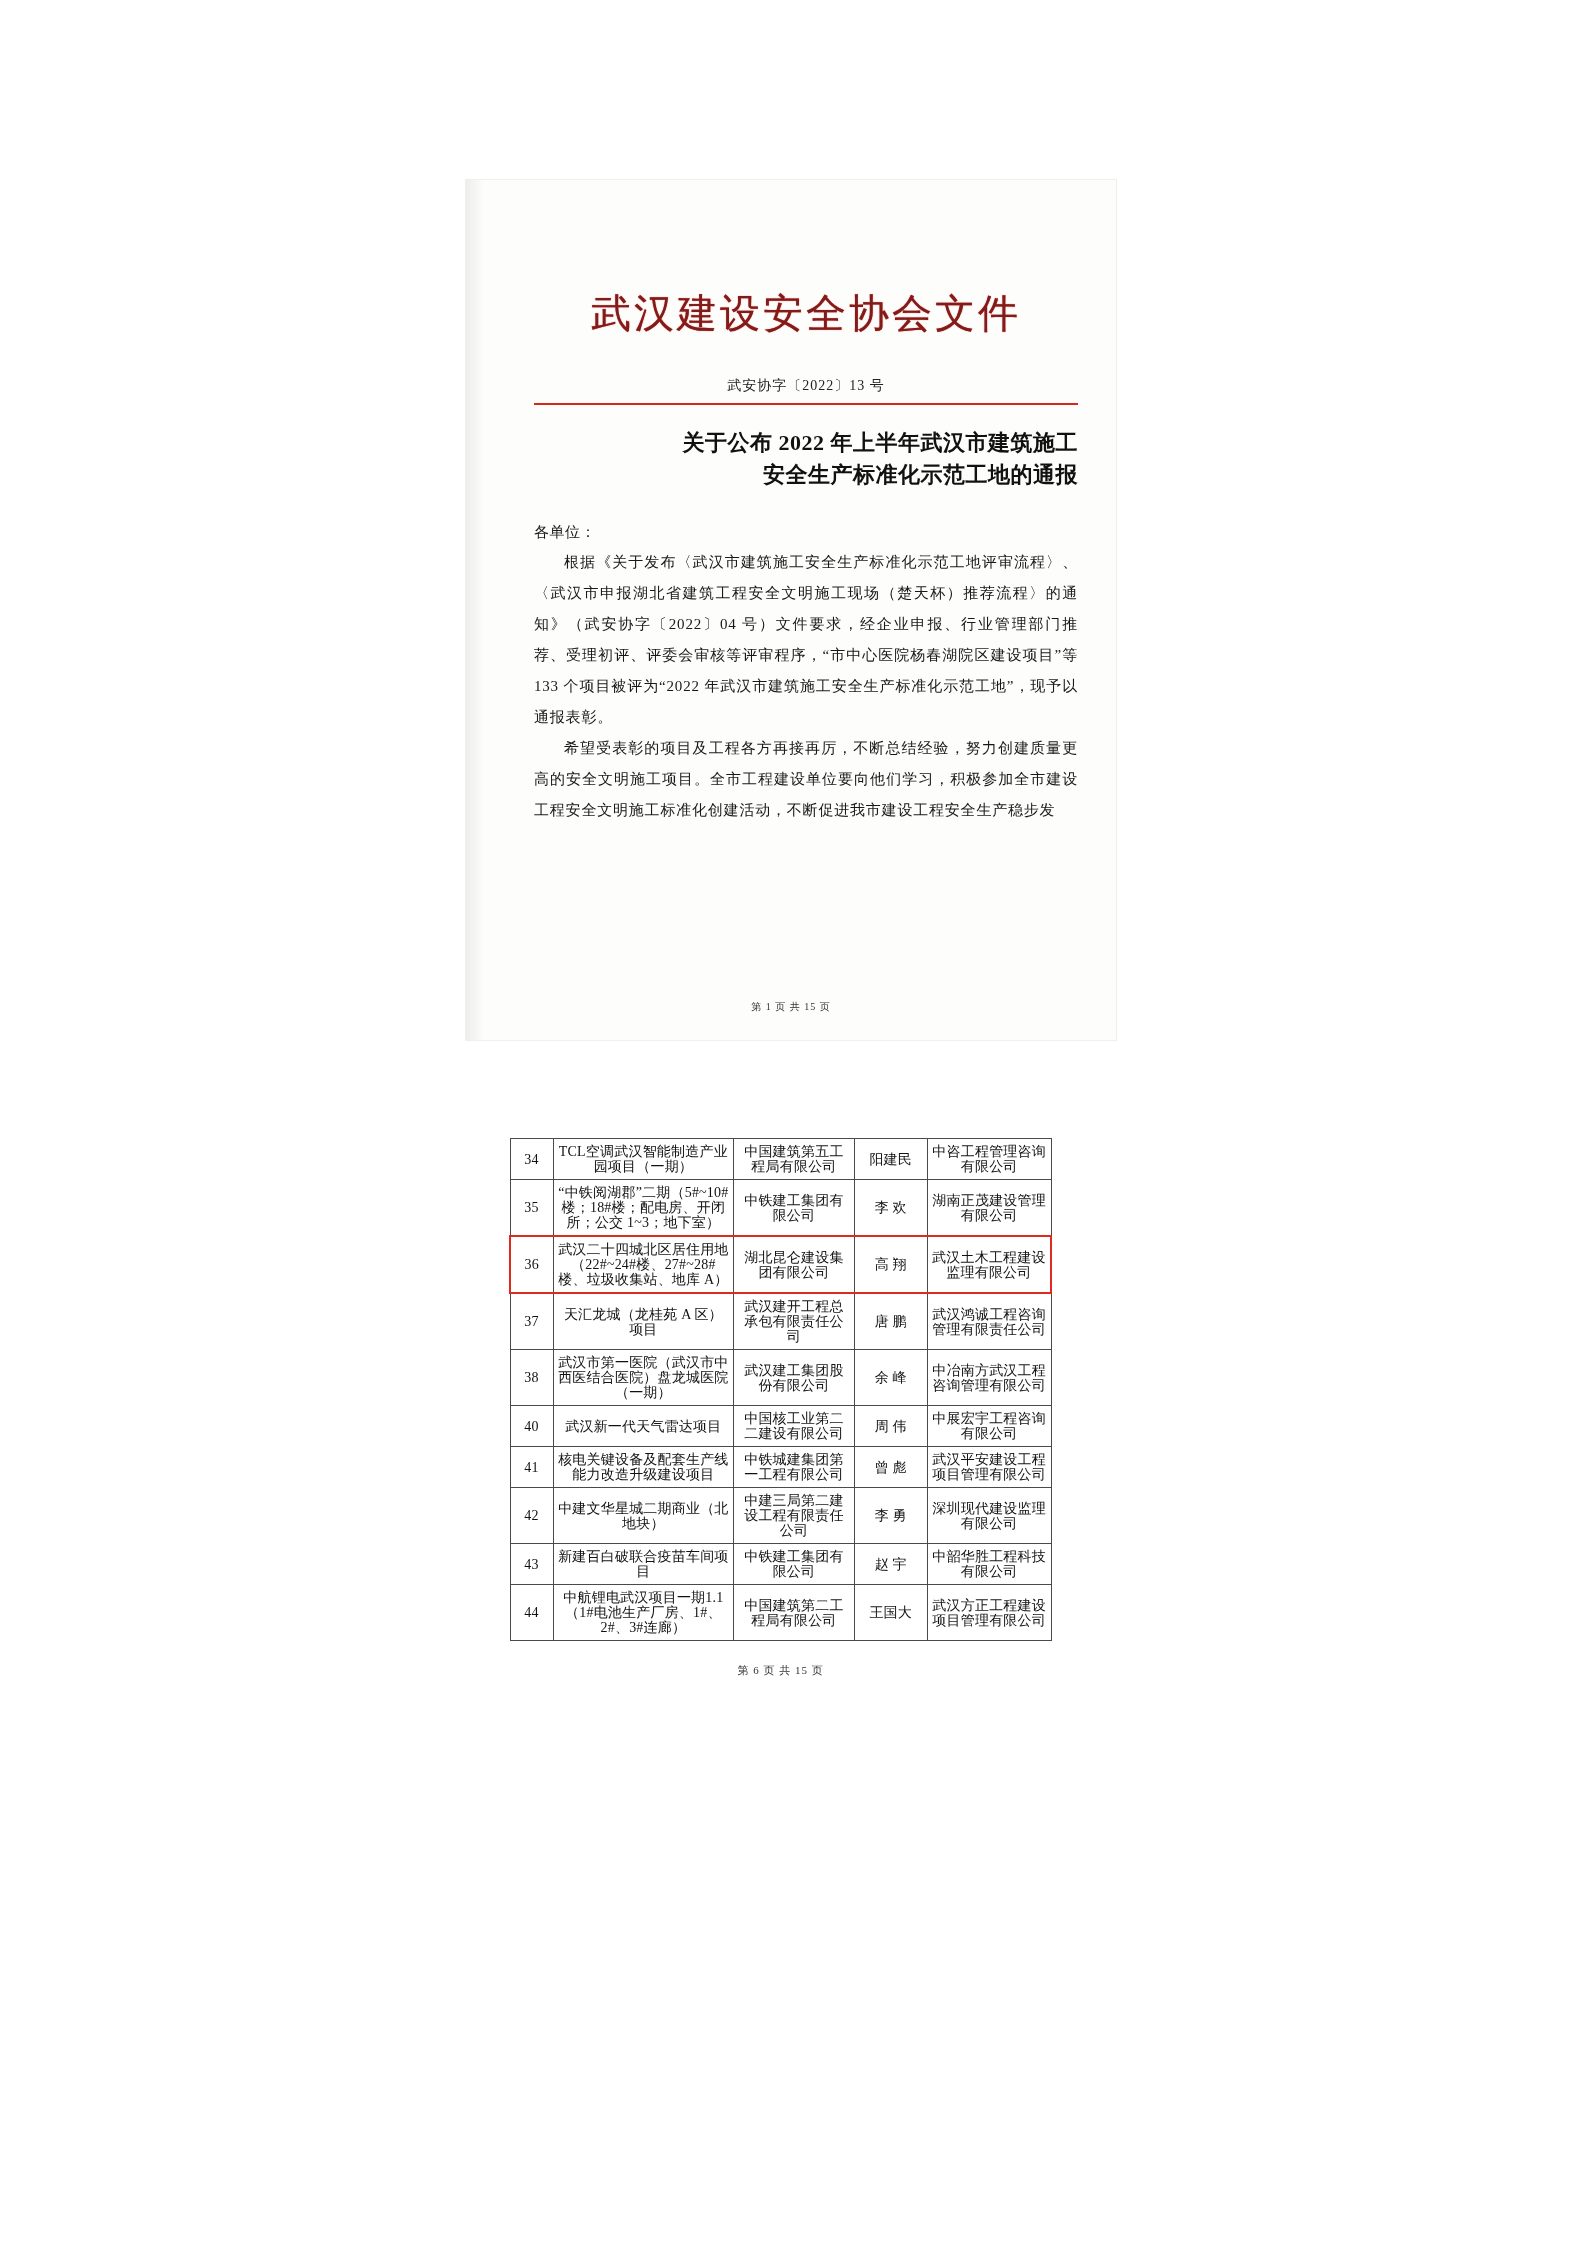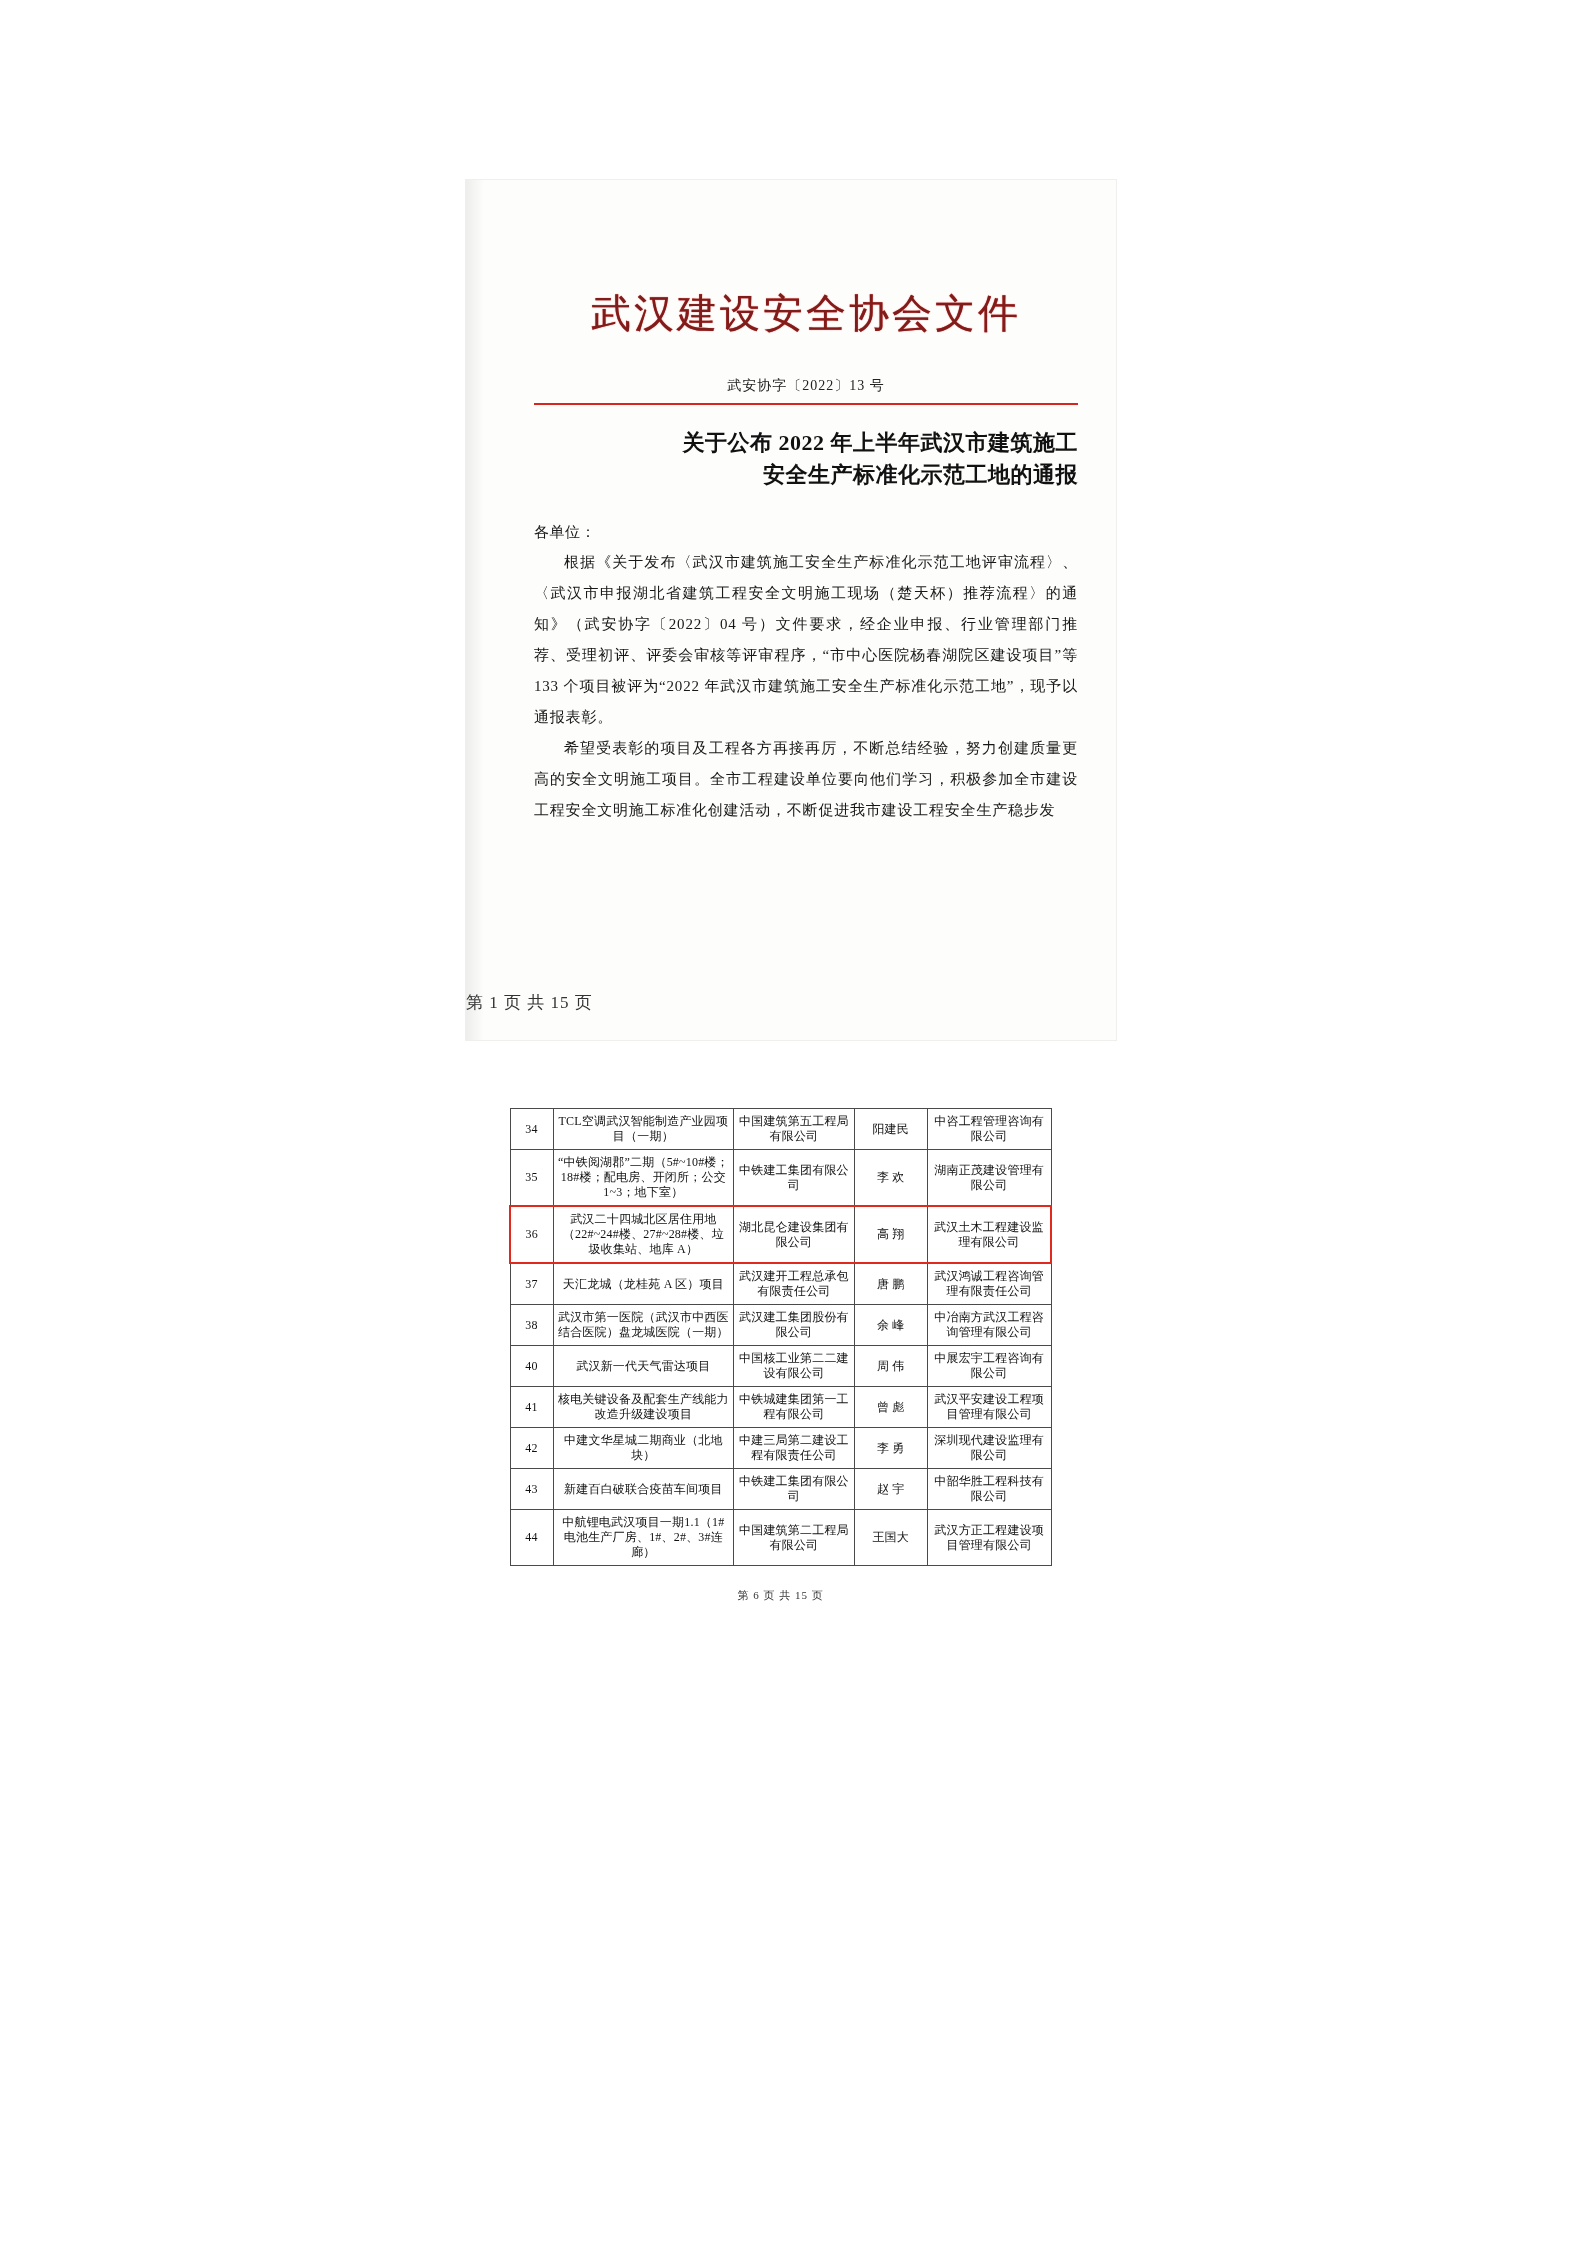--- a/index.html
+++ b/index.html
@@ -86,21 +86,22 @@
     text-indent: 2em;
     letter-spacing: .8px;
     text-align: justify;
     color: #181818;
   }
   .doc-footer-page {
     position: absolute;
     left: 0;
     right: 0;
     bottom: 26px;
-    font-size: 17px;
+    text-align: center;
+    font-size: 10px;
     color: #333;
     letter-spacing: 1px;
   }
 
   
   .doc-page-2 {
     position: absolute;
     left: 466px;
     top: 1080px;
     width: 650px;
@@ -110,22 +111,23 @@
   .tbl-wrap {
     position: absolute;
     left: 43px;
     top: 28px;
     width: 543px;
   }
   table.award-table {
     border-collapse: collapse;
     width: 100%;
     table-layout: fixed;
-    font-size: 12px;
+    font-size: 14px;
     color: #111;
+    margin-top: 30px;
   }
   table.award-table td {
     border: 1px solid #4a4a4a;
     padding: 5px 4px;
     text-align: center;
     vertical-align: middle;
     line-height: 15px;
     letter-spacing: .2px;
   }
   col.c-no     { width: 40px; }

